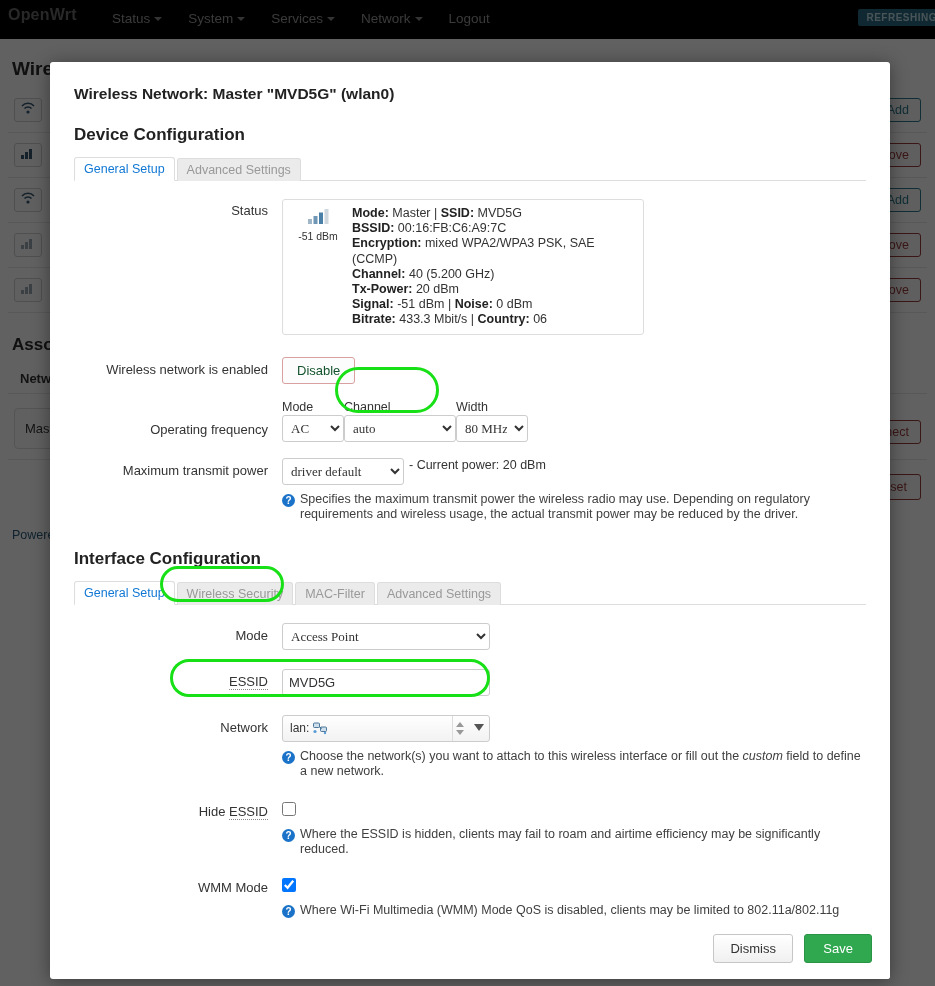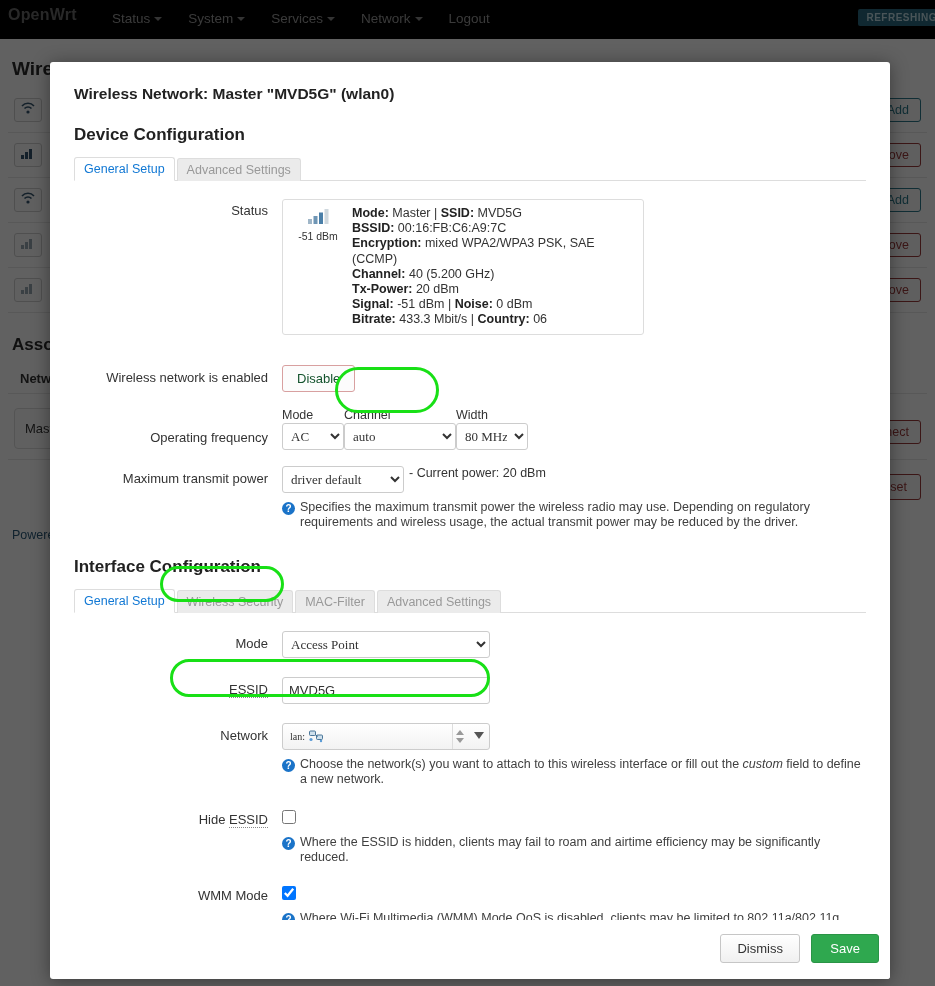--- a/index.html
+++ b/index.html
@@ -143,21 +143,21 @@
     background: #1a73c8; color: #fff; font-size: 10px; font-weight: bold;
     line-height: 13px; text-align: center; margin-top: 2px; cursor: pointer;
   }
 
   
   .combo {
     width: 208px; height: 27px; border: 1px solid #ccc; border-radius: 3px;
     background: linear-gradient(#fff, #f2f2f2); display: flex; align-items: center;
     position: relative; cursor: pointer;
   }
-  .combo-val { font-size: 10px; color: #333; padding-left: 7px; display: flex; align-items: center; gap: 4px; font-family: Liberation Serif, serif; }
+  .combo-val { font-size: 12px; color: #333; padding-left: 7px; display: flex; align-items: center; gap: 4px; }
   .combo-spin {
     position: absolute; right: 22px; top: 0; height: 25px; width: 15px;
     display: flex; flex-direction: column; justify-content: center; align-items: center; gap: 3px;
     border-left: 1px solid #ddd;
   }
   .sp-up { width: 0; height: 0; border-left: 4px solid transparent; border-right: 4px solid transparent; border-bottom: 5px solid #999; }
   .sp-dn { width: 0; height: 0; border-left: 4px solid transparent; border-right: 4px solid transparent; border-top: 5px solid #999; }
   .combo-caret {
     position: absolute; right: 5px; top: 8px; width: 0; height: 0;
     border-left: 5px solid transparent; border-right: 5px solid transparent; border-top: 7px solid #555;
@@ -166,21 +166,21 @@
   input.cb { width: 14px; height: 14px; margin: 3px 0 0 0; cursor: pointer; }
 
   
   .ring {
     position: absolute; border: 3px solid #18e016; border-radius: 26px;
     pointer-events: none; z-index: 40;
   }
 
   
   .modal-foot {
-    position: absolute; left: 13px; bottom: 0; width: 840px;
+    position: absolute; left: 6px; bottom: 0; width: 840px;
     padding: 14px 24px 16px 24px; text-align: right; background: #fff;
   }
   .btn-dismiss {
     font-size: 13px; color: #333; background: linear-gradient(#fff,#f0f0f0);
     border: 1px solid #c6c6c6; border-radius: 3px; padding: 6px 16px;
     cursor: pointer; margin-right: 7px;
   }
   .btn-save {
     font-size: 13px; color: #fff; background: #2fa84f;
     border: 1px solid #2a9446; border-radius: 3px; padding: 6px 18px; cursor: pointer;
@@ -315,21 +315,21 @@
             <div><b>Encryption:</b> <span>mixed WPA2/WPA3 PSK, SAE (CCMP)</span></div>
             <div><b>Channel:</b> <span>40 (5.200 GHz)</span></div>
             <div><b>Tx-Power:</b> <span>20 dBm</span></div>
             <div><b>Signal:</b> <span>-51 dBm</span> <span>|</span> <b>Noise:</b> <span>0 dBm</span></div>
             <div><b>Bitrate:</b> <span>433.3 Mbit/s</span> <span>|</span> <b>Country:</b> <span>06</span></div>
           </div>
         </div>
       </div>
     </div>
 
-    <div class="frow" style="margin-top:30px">
+    <div class="frow" style="margin-top:22px">
       <div class="flabel mid">Wireless network is enabled</div>
       <div class="fctl">
         <button class="btn-disable">Disable</button>
       </div>
     </div>
 
     <div class="frow" style="margin-top:16px">
       <div class="flabel" style="padding-top:22px">Operating frequency</div>
       <div class="fctl">
         <div class="freq-grid">

